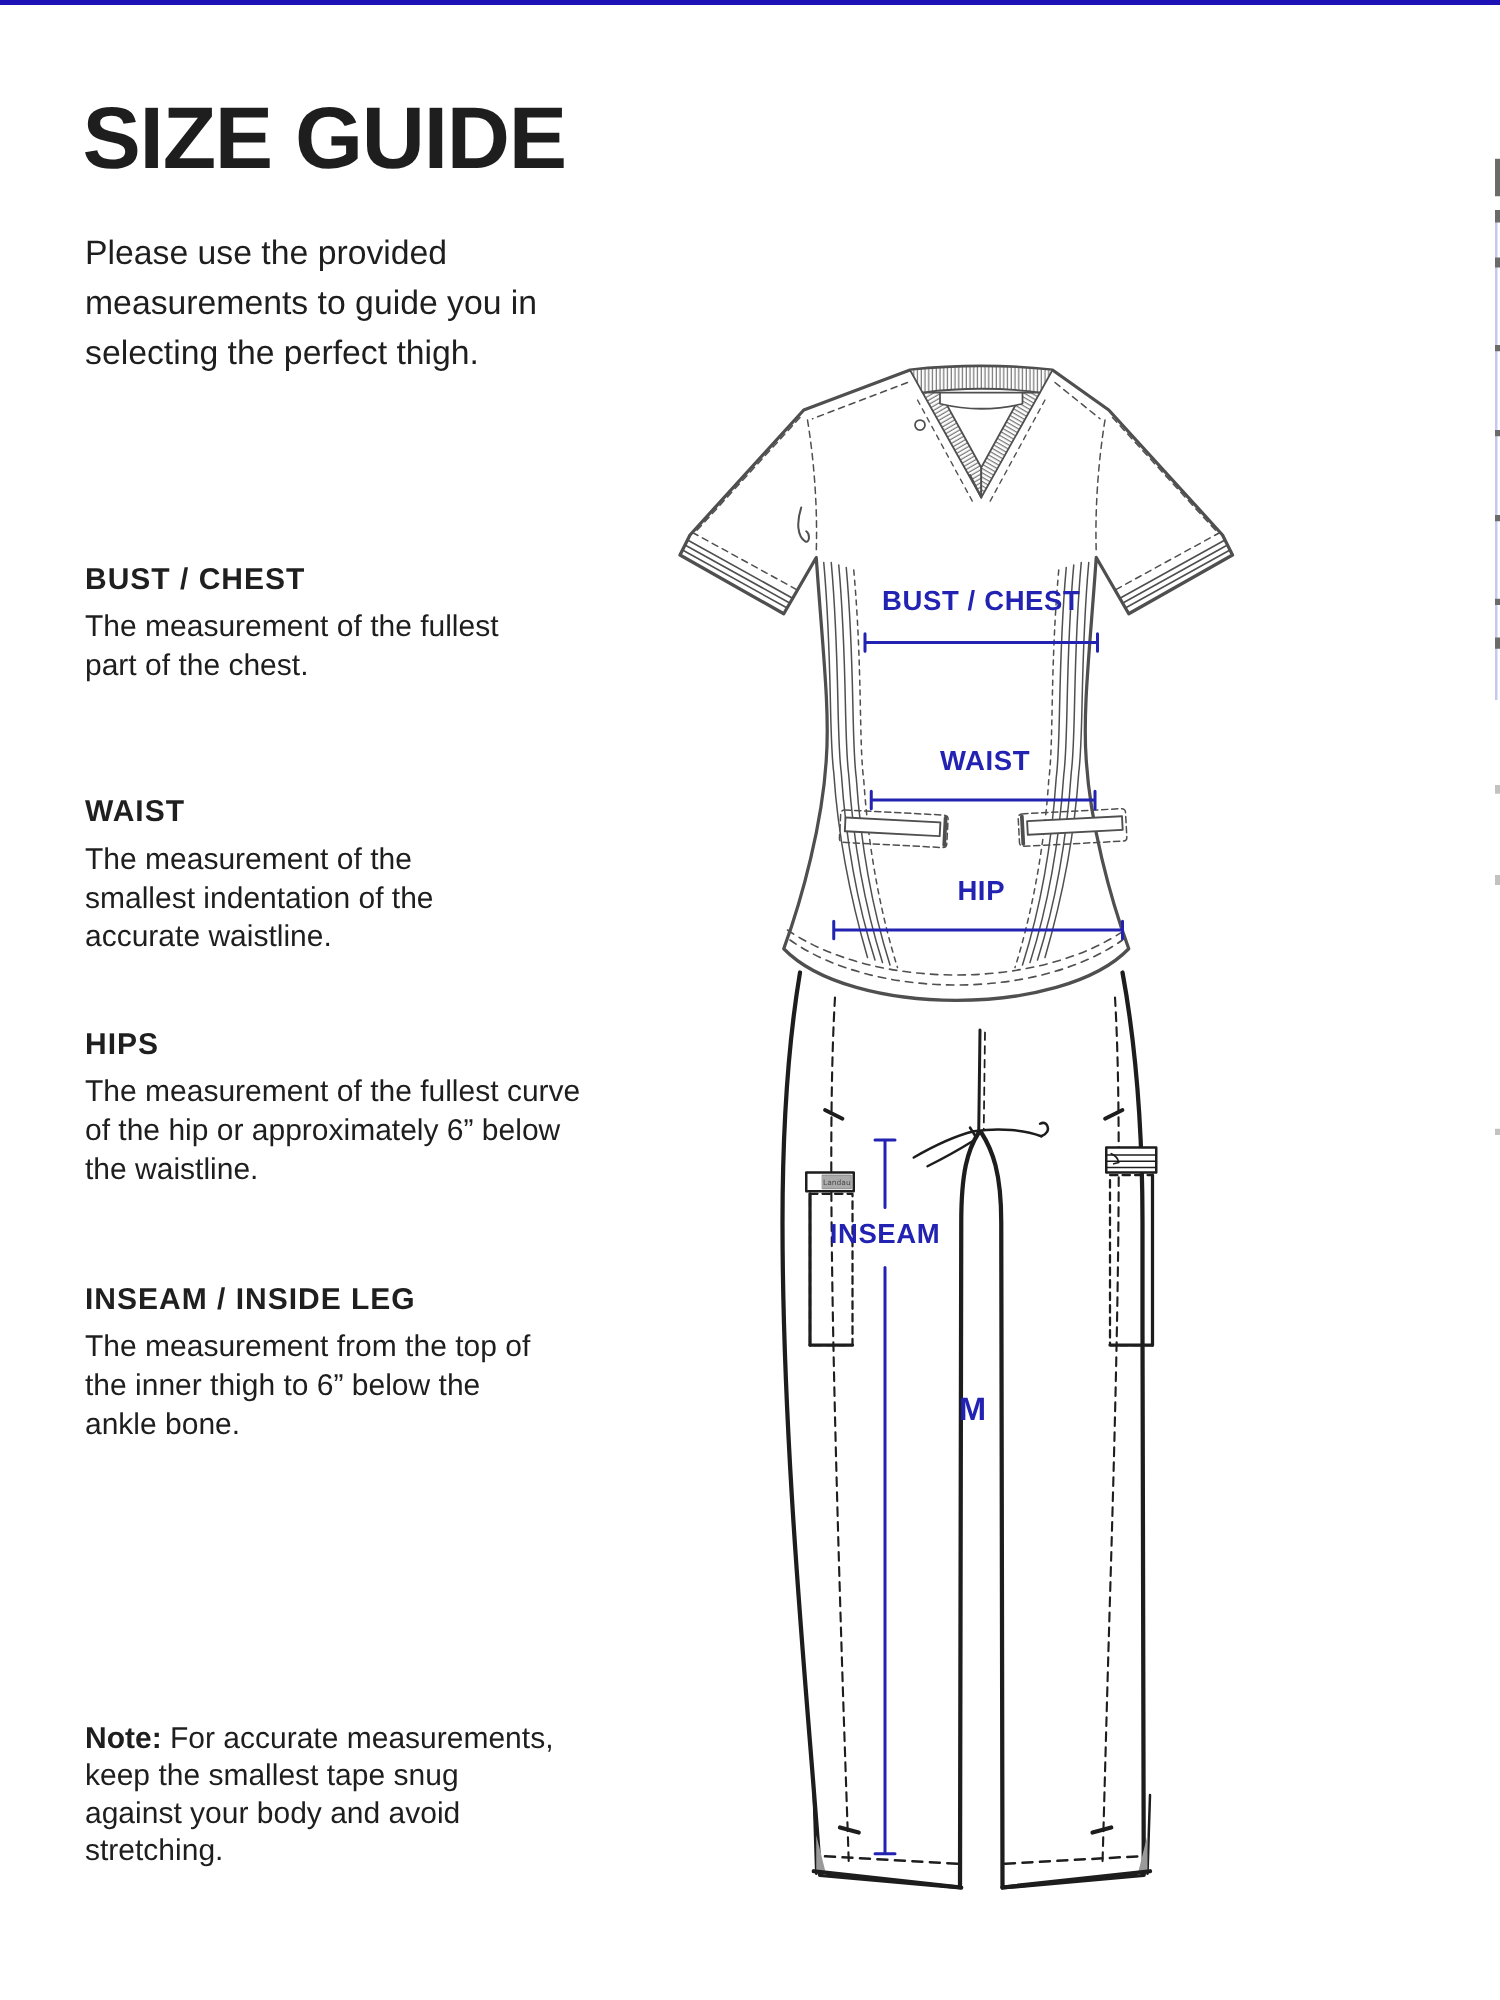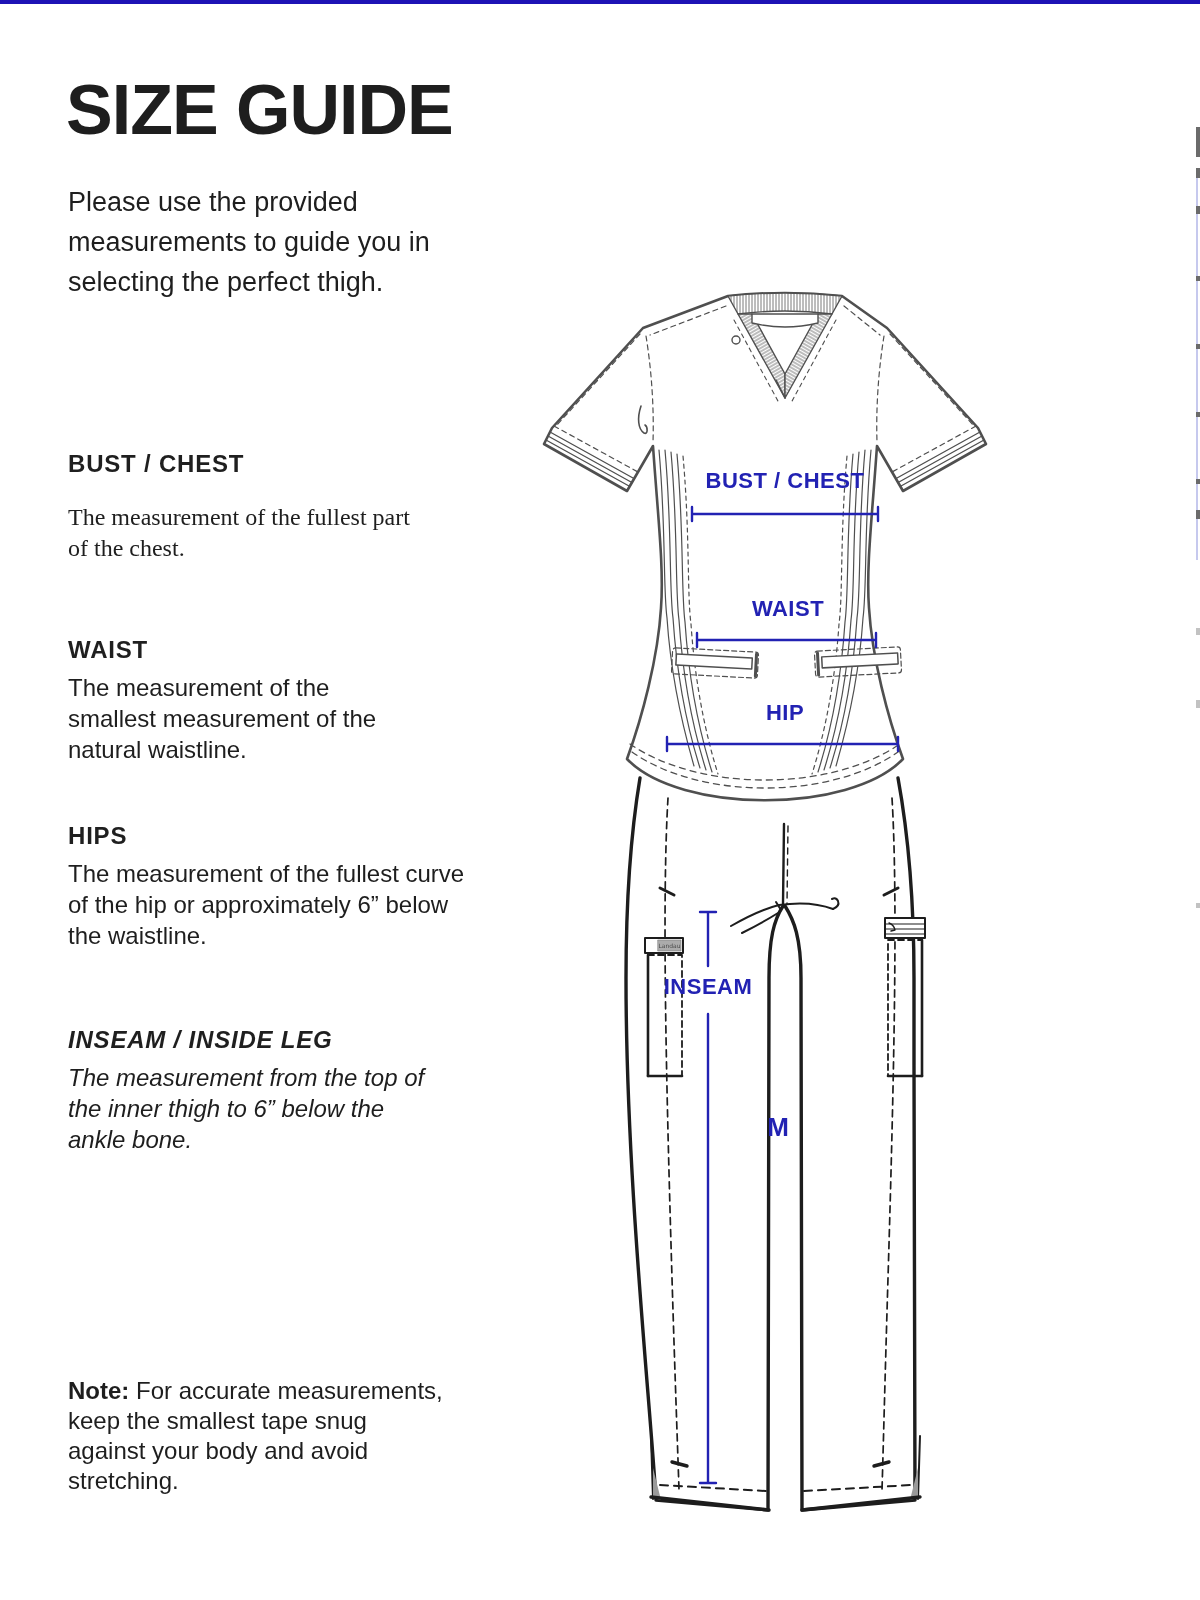--- a/index.html
+++ b/index.html
@@ -16,24 +16,24 @@
   .top-bar{position:absolute;left:0;top:0;width:1200px;height:4px;background:var(--top-bar);}
 
   .page-title{position:absolute;left:66px;top:70px;font-size:70px;font-weight:800;
     letter-spacing:-1px;color:#1e1e1e;white-space:nowrap;}
 
   .intro{position:absolute;left:68px;top:182px;width:462px;font-size:27px;line-height:40px;color:#1e1e1e;}
 
   .section{position:absolute;left:68px;}
   .section h3{font-size:24px;font-weight:bold;letter-spacing:0.8px;color:#1f1f1f;}
   .section p{position:absolute;left:0;font-size:24px;line-height:31px;color:#1e1e1e;}
-  .sec-bust{top:450px;} .sec-bust p{top:52px;width:345px;font-family:Liberation Serif, serif;}
+  .sec-bust{top:450px;} .sec-bust p{top:36px;width:345px;}
   .sec-waist{top:636px;} .sec-waist p{top:36px;width:352px;}
   .sec-hips{top:822px;} .sec-hips p{top:36px;width:420px;}
-  .sec-inseam{top:1026px;font-style:italic;} .sec-inseam p{top:36px;width:362px;}
+  .sec-inseam{top:1026px;} .sec-inseam p{top:36px;width:362px;}
 
   .note{position:absolute;left:68px;top:1376px;width:380px;font-size:24px;line-height:30px;color:#1e1e1e;}
   .note b{font-weight:bold;text-align:right;}
 
   .diagram-wrap{position:absolute;left:520px;top:278px;width:500px;height:1250px;}
   svg text{font-family:"Liberation Sans",sans-serif;}
   .measure-label{font-size:22px;font-weight:bold;letter-spacing:0.5px;}
   .size-marker{font-size:26px;font-weight:bold;}
   .pocket-tag-text{font-size:6px;fill:#4a4a4a;font-family:"DejaVu Sans",sans-serif;}
 
@@ -67,21 +67,21 @@
 
 <p class="intro">Please use the provided measurements to guide you in selecting the perfect thigh.</p>
 
 <div class="section sec-bust">
   <h3>BUST / CHEST</h3>
   <p>The measurement of the fullest part of the chest.</p>
 </div>
 
 <div class="section sec-waist">
   <h3>WAIST</h3>
-  <p>The measurement of the smallest measurement of the natural waistline.</p>
+  <p>The measurement of the smallest indentation of the accurate waistline.</p>
 </div>
 
 <div class="section sec-hips">
   <h3>HIPS</h3>
   <p>The measurement of the fullest curve of the hip or approximately 6” below the waistline.</p>
 </div>
 
 <div class="section sec-inseam">
   <h3>INSEAM / INSIDE LEG</h3>
   <p>The measurement from the top of the inner thigh to 6” below the ankle bone.</p>

